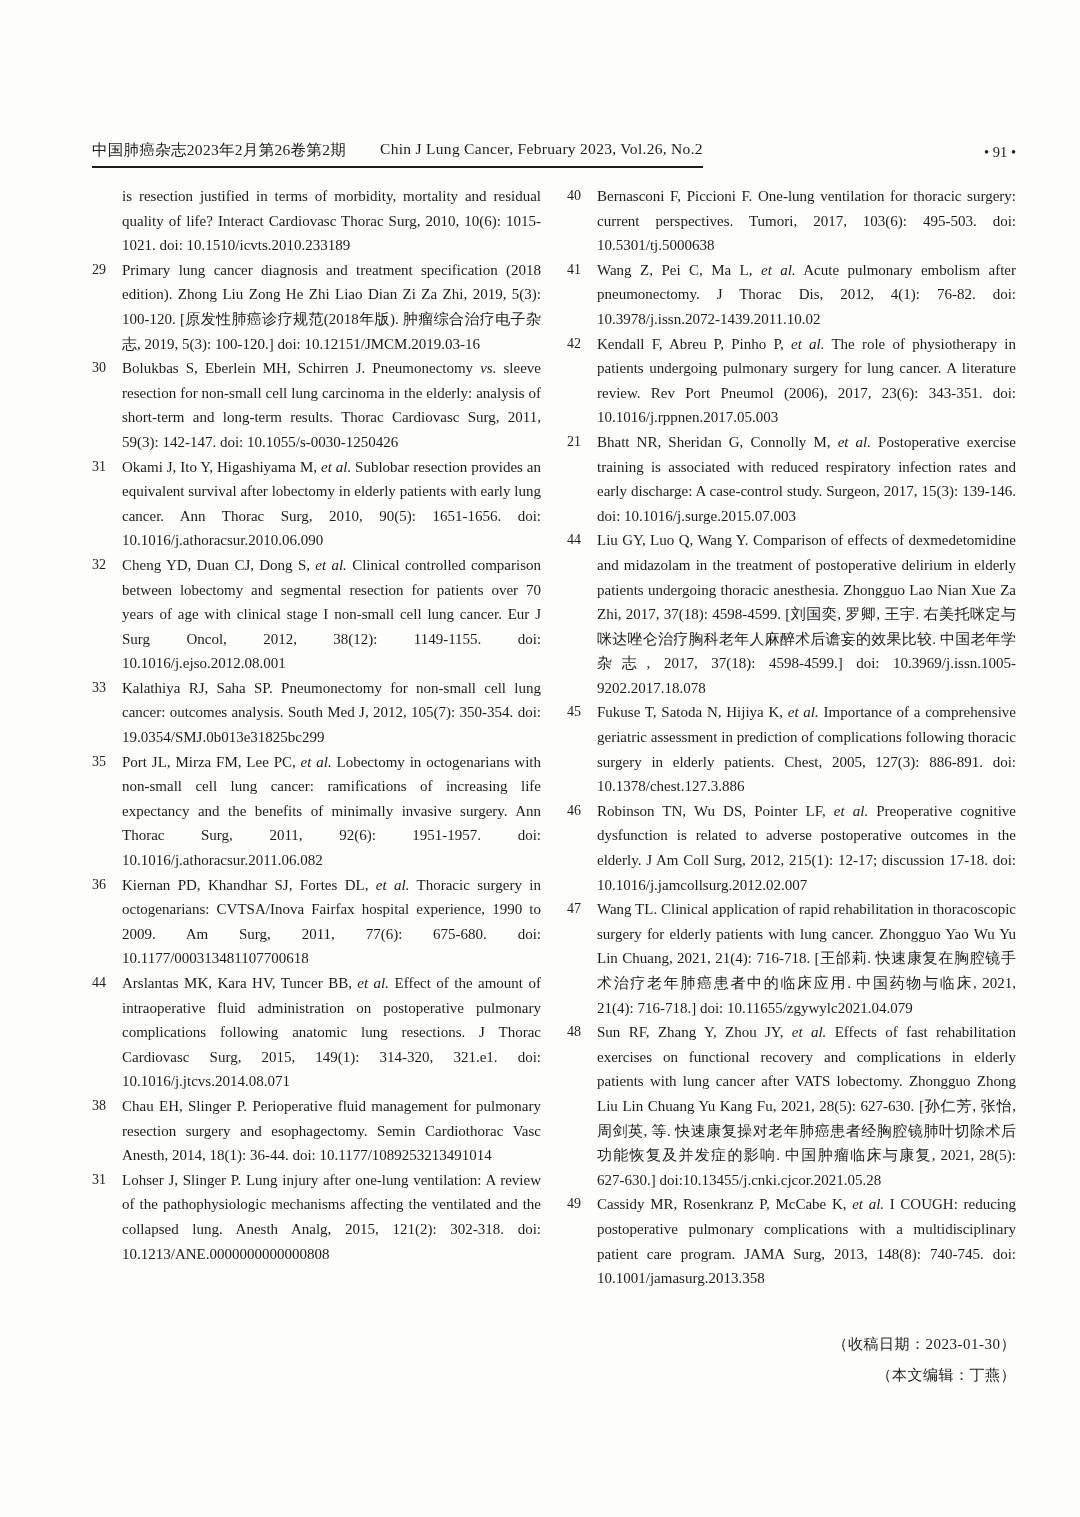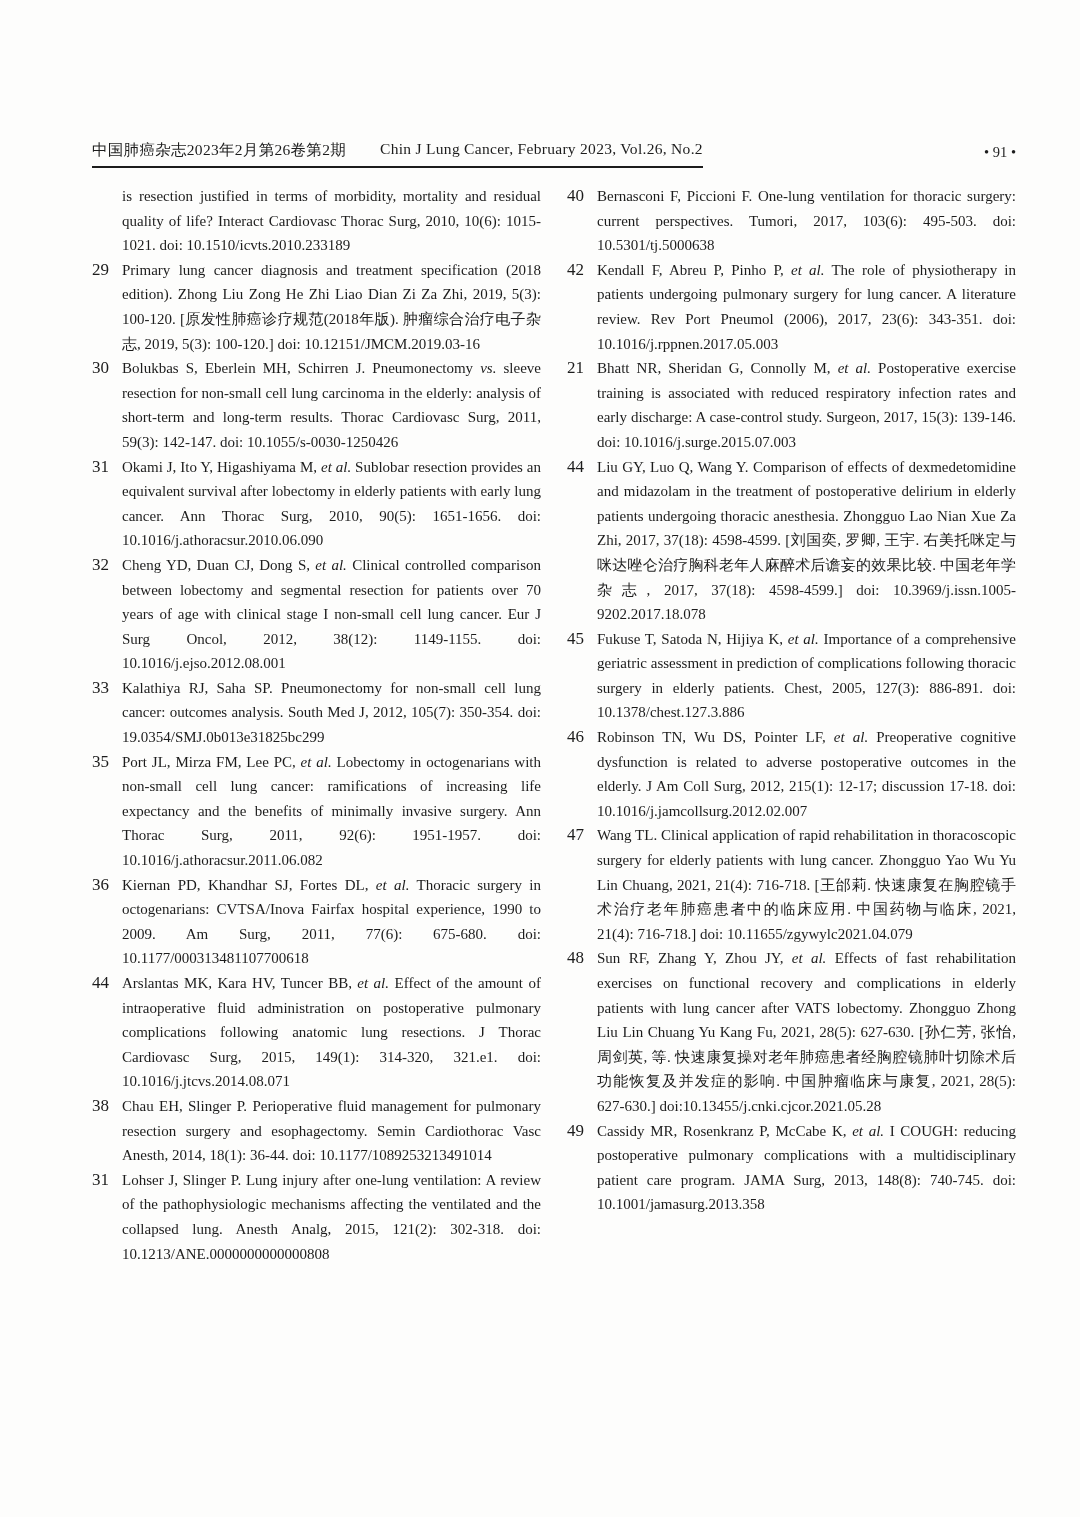--- a/index.html
+++ b/index.html
@@ -47,21 +47,21 @@
   .col {
     flex: 1 1 0;
     min-width: 0;
   }
   .ref {
     display: flex;
     align-items: flex-start;
   }
   .ref-num {
     flex: 0 0 30px;
-    font-size: 17px;
+    font-size: 14px;
     line-height: 24.6px;
   }
   .ref-text {
     flex: 1 1 auto;
     font-size: 15px;
     line-height: 24.6px;
     text-align: justify;
     text-justify: inter-word;
     word-break: break-word;
   }
@@ -145,20 +145,24 @@
     <span class="ref-text">Lohser J, Slinger P. Lung injury after one-lung ventilation: A review of the pathophysiologic mechanisms affecting the ventilated and the collapsed lung. Anesth Analg, 2015, 121(2): 302-318. doi: 10.1213/ANE.0000000000000808</span>
   </div>
 </div>
     <div class="col">
       <div>
   <div class="ref">
     <span class="ref-num">40</span>
     <span class="ref-text">Bernasconi F, Piccioni F. One-lung ventilation for thoracic surgery: current perspectives. Tumori, 2017, 103(6): 495-503. doi: 10.5301/tj.5000638</span>
   </div>
 
+  <div class="ref">
+    <span class="ref-num">41</span>
+    <span class="ref-text">Wang Z, Pei C, Ma L, <i>et al.</i> Acute pulmonary embolism after pneumonectomy. J Thorac Dis, 2012, 4(1): 76-82. doi: 10.3978/j.issn.2072-1439.2011.10.02</span>
+  </div>
 
   <div class="ref">
     <span class="ref-num">42</span>
     <span class="ref-text">Kendall F, Abreu P, Pinho P, <i>et al.</i> The role of physiotherapy in patients undergoing pulmonary surgery for lung cancer. A literature review. Rev Port Pneumol (2006), 2017, 23(6): 343-351. doi: 10.1016/j.rppnen.2017.05.003</span>
   </div>
 
   <div class="ref">
     <span class="ref-num">21</span>
     <span class="ref-text">Bhatt NR, Sheridan G, Connolly M, <i>et al.</i> Postoperative exercise training is associated with reduced respiratory infection rates and early discharge: A case-control study. Surgeon, 2017, 15(3): 139-146. doi: 10.1016/j.surge.2015.07.003</span>
   </div>
@@ -186,16 +190,20 @@
   <div class="ref">
     <span class="ref-num">48</span>
     <span class="ref-text">Sun RF, Zhang Y, Zhou JY, <i>et al.</i> Effects of fast rehabilitation exercises on functional recovery and complications in elderly patients with lung cancer after VATS lobectomy. Zhongguo Zhong Liu Lin Chuang Yu Kang Fu, 2021, 28(5): 627-630. [孙仁芳, 张怡, 周剑英, 等. 快速康复操对老年肺癌患者经胸腔镜肺叶切除术后功能恢复及并发症的影响. 中国肿瘤临床与康复, 2021, 28(5): 627-630.] doi:10.13455/j.cnki.cjcor.2021.05.28</span>
   </div>
 
   <div class="ref">
     <span class="ref-num">49</span>
     <span class="ref-text">Cassidy MR, Rosenkranz P, McCabe K, <i>et al.</i> I COUGH: reducing postoperative pulmonary complications with a multidisciplinary patient care program. JAMA Surg, 2013, 148(8): 740-745. doi: 10.1001/jamasurg.2013.358</span>
   </div>
 </div>
+      <div class="footer">
+        <div>（收稿日期：2023-01-30）</div>
+        <div>（本文编辑：丁燕）</div>
+      </div>
     </div>
   </div>
 
 </div>
 
 </body></html>

